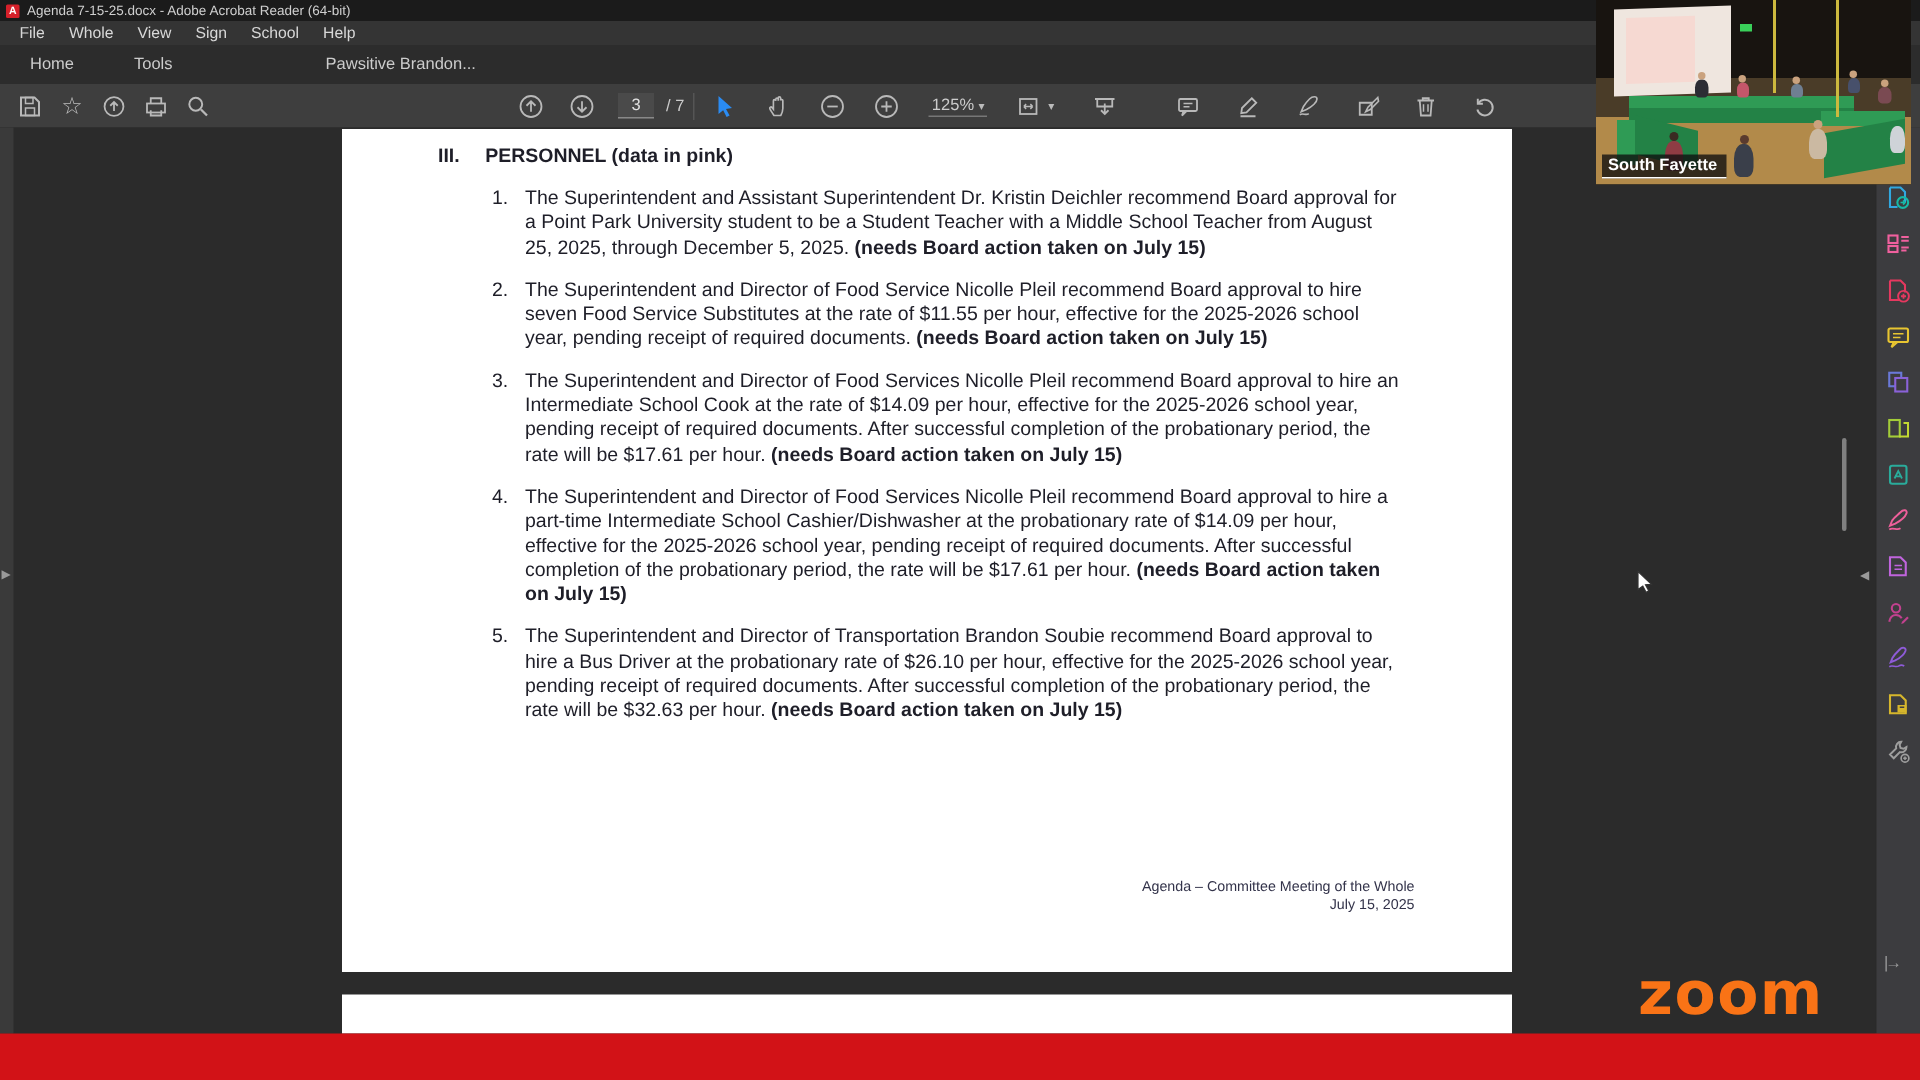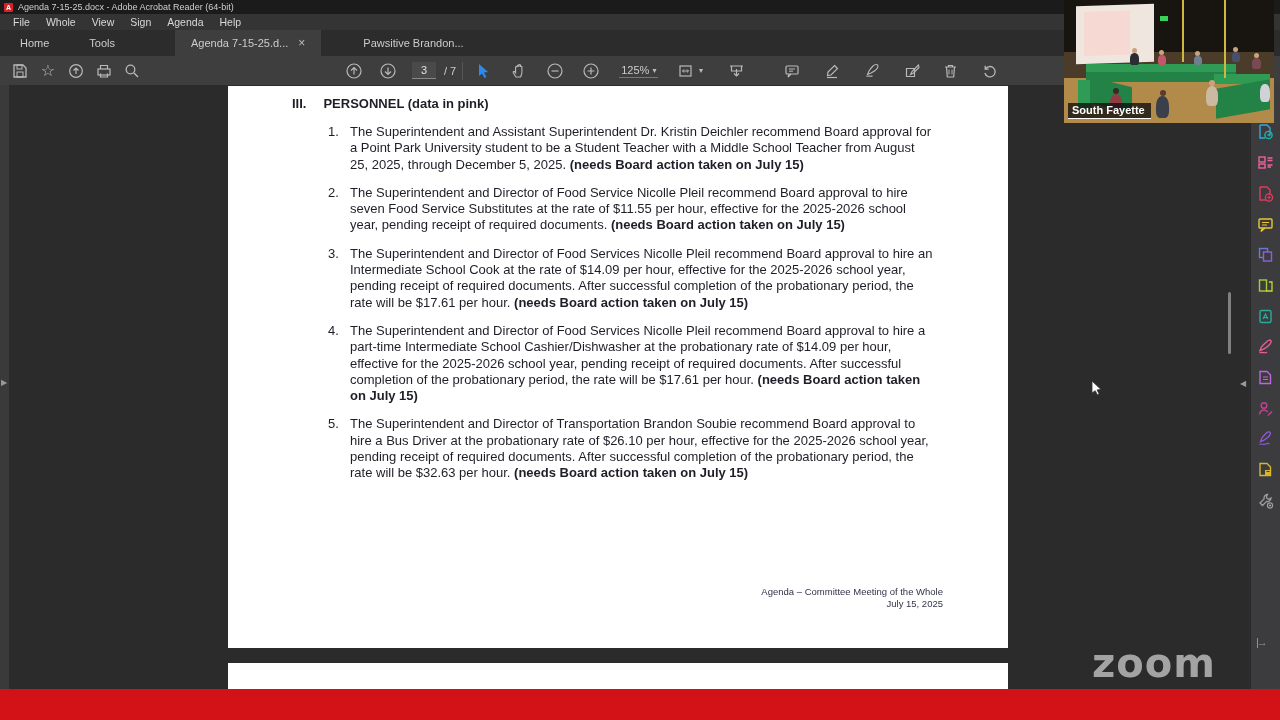--- a/index.html
+++ b/index.html
@@ -80,50 +80,46 @@
   .v-table { position:absolute; background:#2f9b55; }
   .v-table.front { background:#238246; }
   .v-cord { position:absolute; top:0; width:2px; height:62px; background:#cdb93e; }
   .person { position:absolute; border-radius:45% 45% 30% 30%; }
   .head { position:absolute; width:5px; height:5px; border-radius:50%; background:#caa27e; }
   #video-label { position:absolute; left:4px; bottom:4px; background:rgba(15,15,15,0.78);
                  color:#ffffff; font-size:11px; font-weight:bold; padding:1px 6px 2px 4px;
                  border-bottom:1px solid #ffffff; }
 
   
-  #watermark { left:1092px; top:640px; color:#a3a3a3; font-size:40px; font-weight:bold;
+  #watermark { left:1092px; top:640px; color:#f97316; font-size:40px; font-weight:bold;
                letter-spacing:1px; font-family:"DejaVu Sans", sans-serif; }
   #redbar { left:0; top:689px; width:1280px; height:31px; background:#d21217; }
   #cursor { left:1091px; top:380px; }
 </style>
 </head>
 <body>
 
 <div id="titlebar" class="abs">
   <span class="logo">A</span>
   <span class="title">Agenda 7-15-25.docx - Adobe Acrobat Reader (64-bit)</span>
 </div>
 
 <div id="menubar" class="abs">
   <span class="menu-item">File</span>
   <span class="menu-item">Whole</span>
   <span class="menu-item">View</span>
   <span class="menu-item">Sign</span>
-  <span class="menu-item">Agenda</span>
+  <span class="menu-item">School</span>
   <span class="menu-item">Help</span>
 </div>
 
 <div id="tabbar" class="abs">
   <div class="tab shortcut">Home</div>
   <div class="tab shortcut">Tools</div>
   <div style="width:40px"></div>
-  <div class="tab doc-active">
-    <span>Agenda 7-15-25.d...</span>
-    <span class="close">×</span>
-  </div>
   <div style="width:26px"></div>
   <div class="tab">
     <span>Pawsitive Brandon...</span>
   </div>
 </div>
 
 <div id="toolbar" class="abs">
   <div style="width:6px"></div>
   <div class="tb-btn">
     <svg width="16" height="16" viewBox="0 0 16 16">

